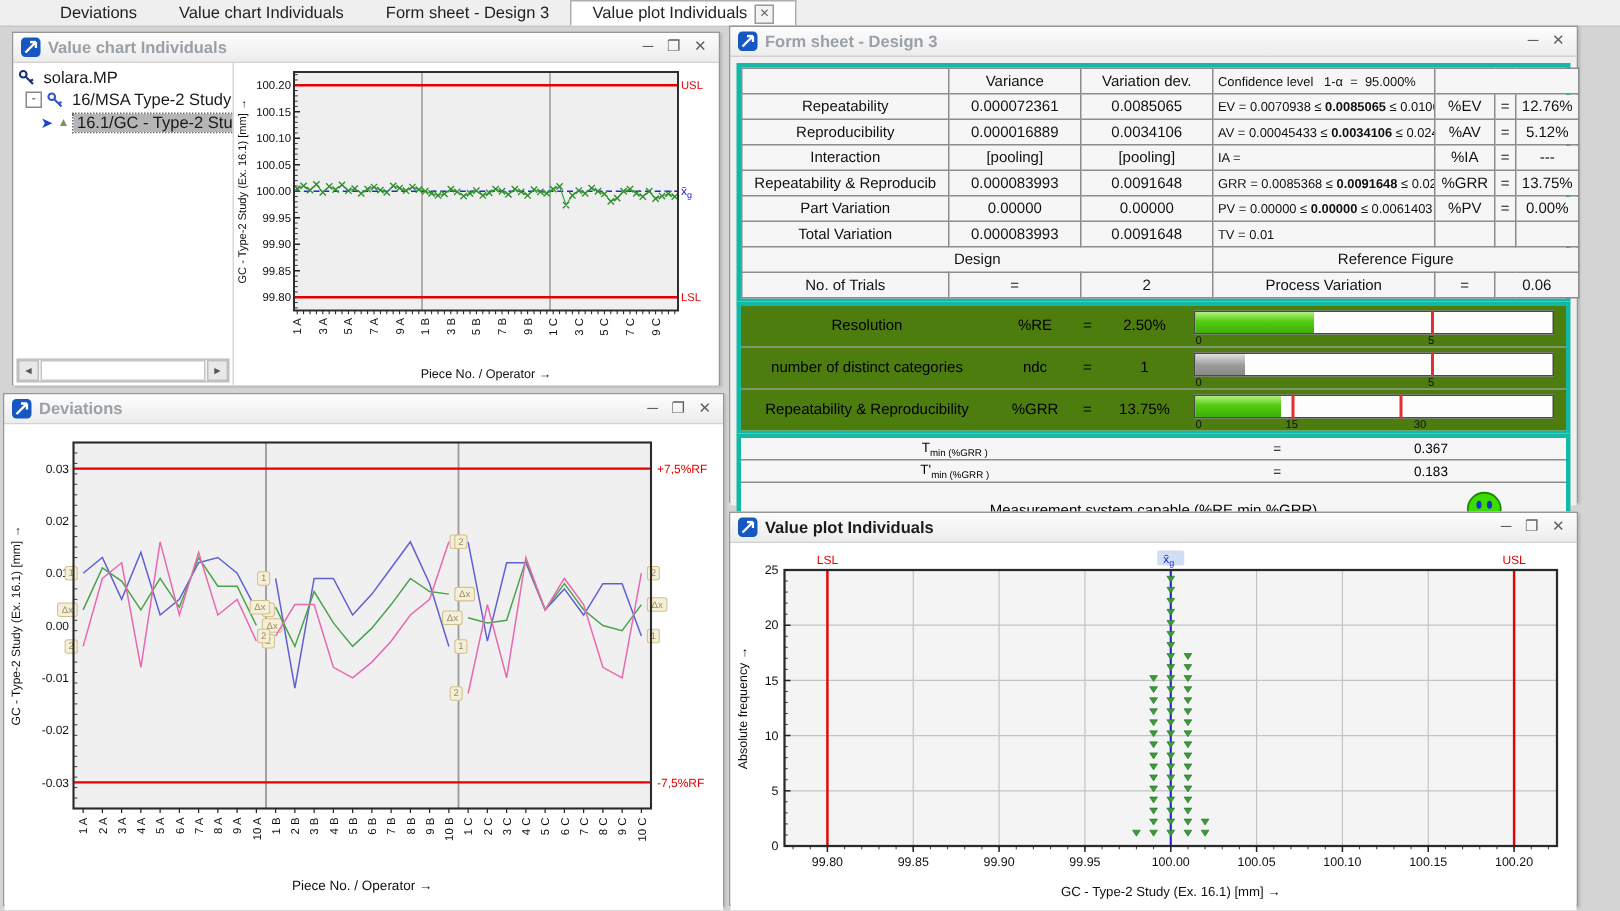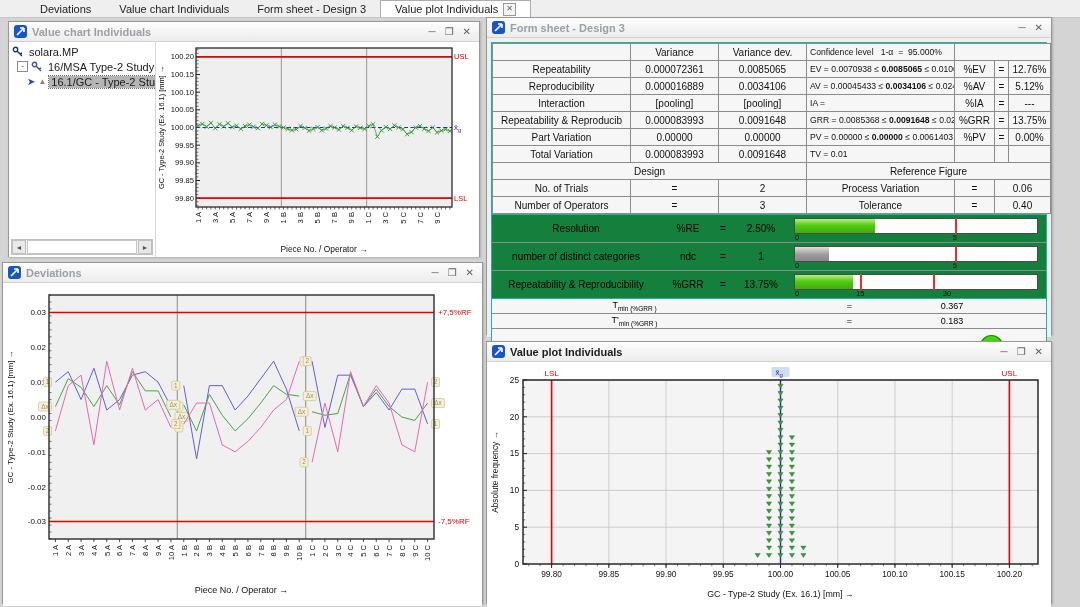--- a/index.html
+++ b/index.html
@@ -45,28 +45,28 @@
   
   #w-deviations{left:2px;top:262px;width:481px;height:342px;}
 
   
   #w-value-plot{left:486px;top:341px;width:566px;height:263px;}
   #vp-content{padding:2px;}
 
   
   #w-form{left:486px;top:17px;width:566px;height:318px;background:#f0f0f0;}
   #fs-content{padding:4px;background:#f0f0f0;height:291px;box-sizing:content-box;}
-  .fs-block{border:1px solid #14b8a6;background:#f6f6f6;margin-top:-1px;}
+  .fs-block{border:3px solid #14b8a6;background:#f6f6f6;margin-top:-1px;}
   table.fs{border-collapse:collapse;width:100%;table-layout:fixed;font-size:10px;color:#111;}
   table.fs td{border:1px solid #8c8c8c;height:16px;padding:0 3px;overflow:hidden;white-space:nowrap;background:#f6f6f6;}
   .tc{text-align:center;}
   .ci-cell{font-size:8.6px;}
   .sec-title{text-align:center;font-size:10px;}
   .mrow{display:grid;grid-template-columns:168px 56px 14px 62px 1fr;align-items:center;height:27px;
-        border-top:1px solid #8c8c8c;font-size:10px;background:#15803d;}
+        border-top:1px solid #8c8c8c;font-size:10px;background:#4d7c0f;}
   .mrow:first-child{border-top:none;}
   .mlabel,.msym,.meq,.mval{text-align:center;}
   .mbar{position:relative;height:14px;margin:0 8px 8px 2px;border:1px solid #4a4a4a;background:#fdfdfd;align-self:end;}
   .mbar-fill{position:absolute;left:0;top:0;bottom:0;}
   .mbar-fill.green{background:linear-gradient(#b4f07e,#52cc12 45%,#3fae0a);}
   .mbar-fill.gray{background:linear-gradient(#e0e0e0,#9a9a9a 55%,#8a8a8a);}
   .mbar-tick{position:absolute;top:-1px;bottom:-1px;width:2px;background:#e03030;}
   .mbar-num{position:absolute;top:14px;font-size:7.5px;color:#111;transform:translateX(-50%);}
   .mbar-zero{position:absolute;top:14px;left:0;font-size:7.5px;color:#111;}
   .minrow{display:grid;grid-template-columns:285px 145px 60px 1fr;align-items:center;height:14px;
@@ -496,21 +496,21 @@
               <col style="width:88px">
               <col style="width:148px">
               <col style="width:40px">
               <col style="width:14px">
               <col style="width:42px">
             </colgroup>
           <tbody>
               <tr>
             <td class="tc"></td>
             <td class="tc">Variance</td>
-            <td class="tc">Variance dev.</td>
+            <td class="tc">Variation dev.</td>
             <td class="ci-cell"><span>Confidence level</span>&nbsp;&nbsp;&nbsp;<span>1-α</span>&nbsp;&nbsp;<span>=</span>&nbsp;&nbsp;<span>95.000%</span></td>
             <td class="tc" colspan="3"></td>
           </tr>
           <tr>
             <td class="tc">Repeatability</td>
                 <td class="tc">0.000072361</td>
                 <td class="tc">0.0085065</td>
             <td class="ci-cell"><span>EV  =  0.0070938 ≤ </span><b>0.0085065</b><span> ≤ 0.010627</span></td>
             <td class="tc">%EV</td>
                 <td class="tc">=</td>
@@ -565,28 +565,20 @@
             <td class="sec-title" colspan="3">Design</td>
             <td class="sec-title" colspan="4">Reference Figure</td>
           </tr>
           <tr>
             <td class="tc">No. of Trials</td>
                 <td class="tc">=</td>
                 <td class="tc">2</td>
             <td class="tc">Process Variation</td>
                 <td class="tc">=</td>
                 <td class="tc" colspan="2">0.06</td>
-          </tr>
-          <tr>
-            <td class="tc">Number of Operators</td>
-                <td class="tc">=</td>
-                <td class="tc">3</td>
-            <td class="tc">Tolerance</td>
-                <td class="tc">=</td>
-                <td class="tc" colspan="2">0.40</td>
           </tr>
         </tbody>
           </table>
       </div>
 
       <div class="fs-block">
         <div class="mrow">
           <div class="mlabel">Resolution</div>
           <div class="msym">%RE</div>
           <div class="meq">=</div>

